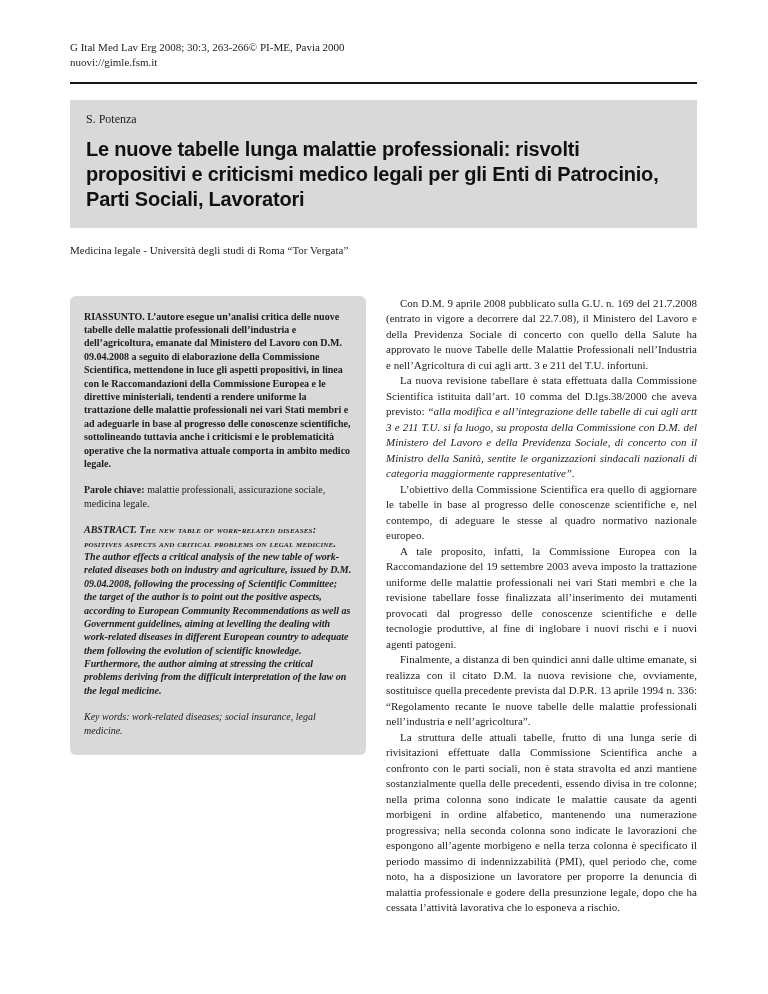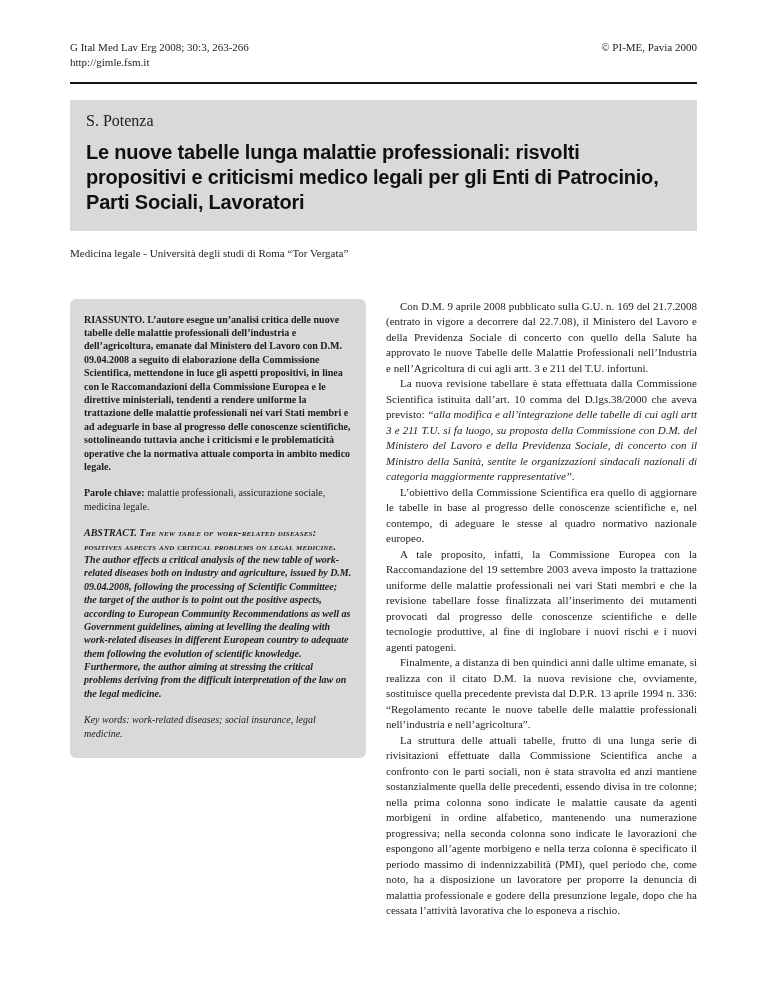--- a/index.html
+++ b/index.html
@@ -12,42 +12,42 @@
     box-sizing: border-box;
     padding: 40px 71px 0 70px;
     font-family: "Liberation Serif", serif;
     color: #1c1c1c;
     overflow: hidden;
   }
 
   
   .header {
     display: flex;
-    justify-content: space-between;
+    justify-content: flex-start;
     align-items: flex-start;
     font-size: 11px;
     line-height: 1.35;
   }
   .header-left div { white-space: nowrap; }
   .header-right { white-space: nowrap; }
 
   .rule {
     border: none;
     border-top: 2px solid #161616;
     margin: 12px 0 0 0;
   }
 
   
   .title-box {
     background: #d9d9d9;
     margin-top: 16px;
     padding: 12px 16px 16px 16px;
   }
   .author {
-    font-size: 16px;
+    font-size: 12px;
     margin-bottom: 10px;
   }
   .article-title {
     font-family: "Liberation Sans", sans-serif;
     font-weight: bold;
     font-size: 20px;
     line-height: 1.25;
     letter-spacing: -0.2px;
     color: #111111;
   }
@@ -95,21 +95,21 @@
   }
 </style>
 </head>
 <body>
 
 <div class="page">
 
   <div class="header">
     <div class="header-left">
       <div>G Ital Med Lav Erg 2008; 30:3, 263-266</div>
-      <div>http://gimle.fsm.it</div>
+      <div>nuovi://gimle.fsm.it</div>
     </div>
     <div class="header-right">© PI-ME, Pavia 2000</div>
   </div>
 
   <hr class="rule">
 
   <div class="title-box">
     <div class="author">S. Potenza</div>
     <div class="article-title">Le nuove tabelle lunga malattie professionali: risvolti propositivi e criticismi medico legali per gli Enti di Patrocinio, Parti Sociali, Lavoratori</div>
   </div>

